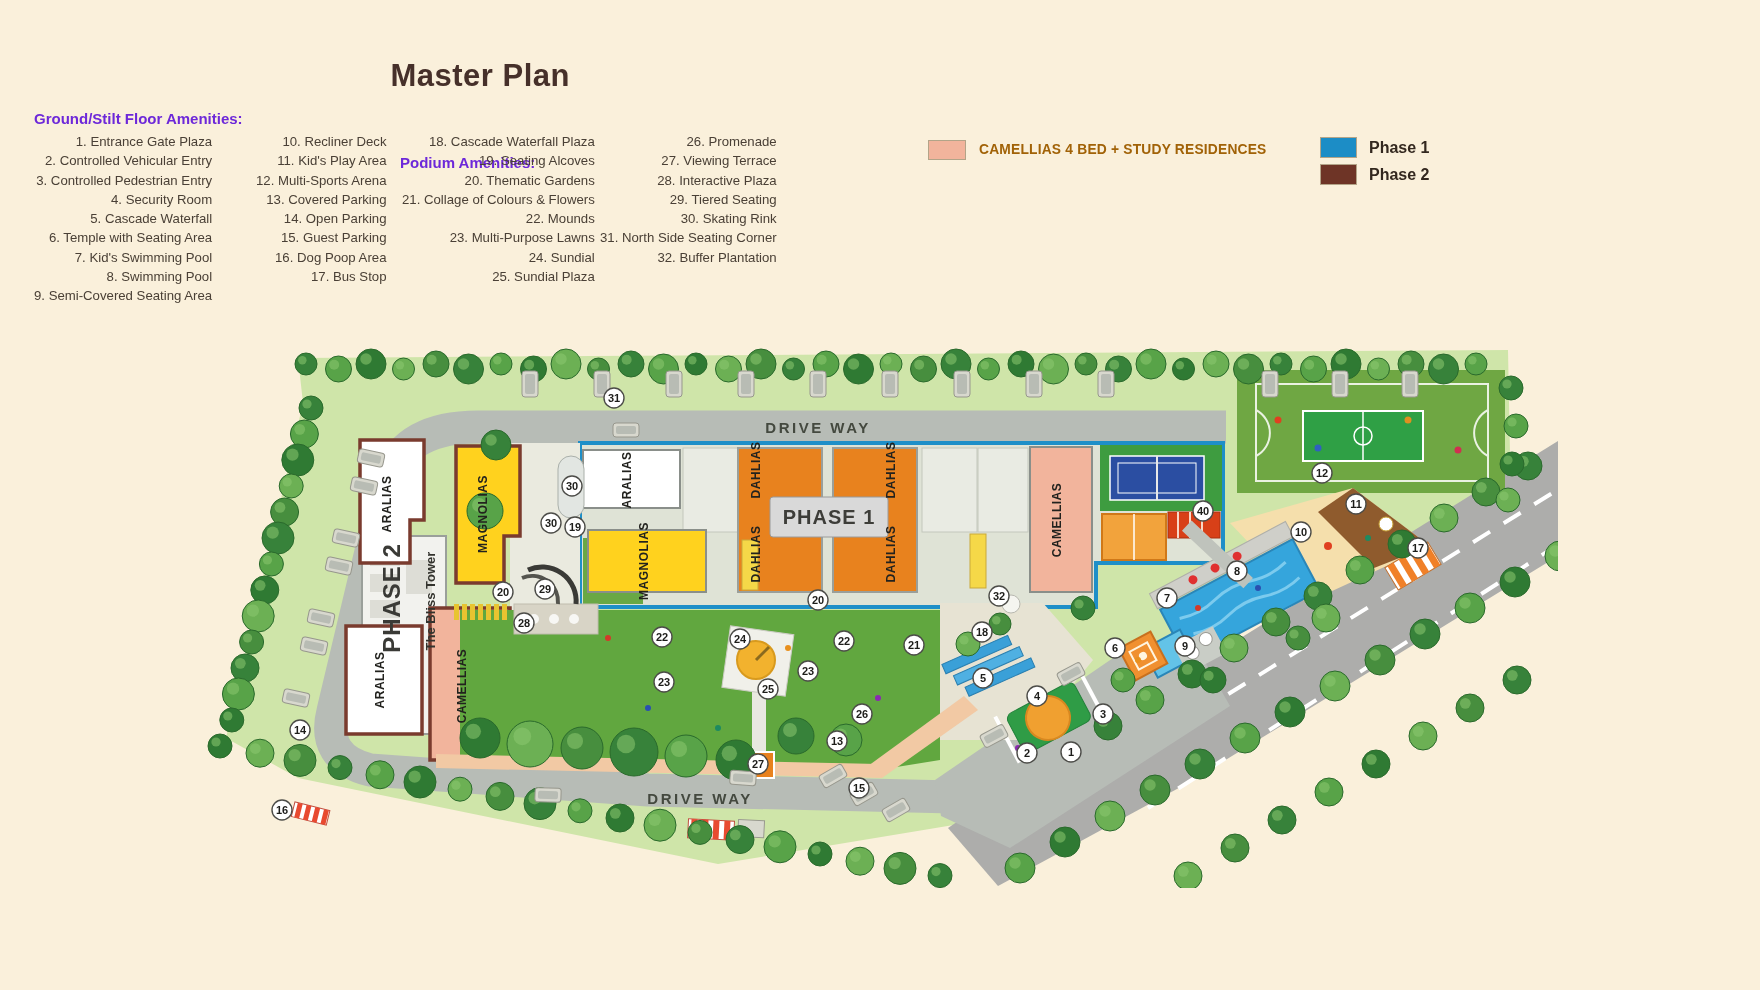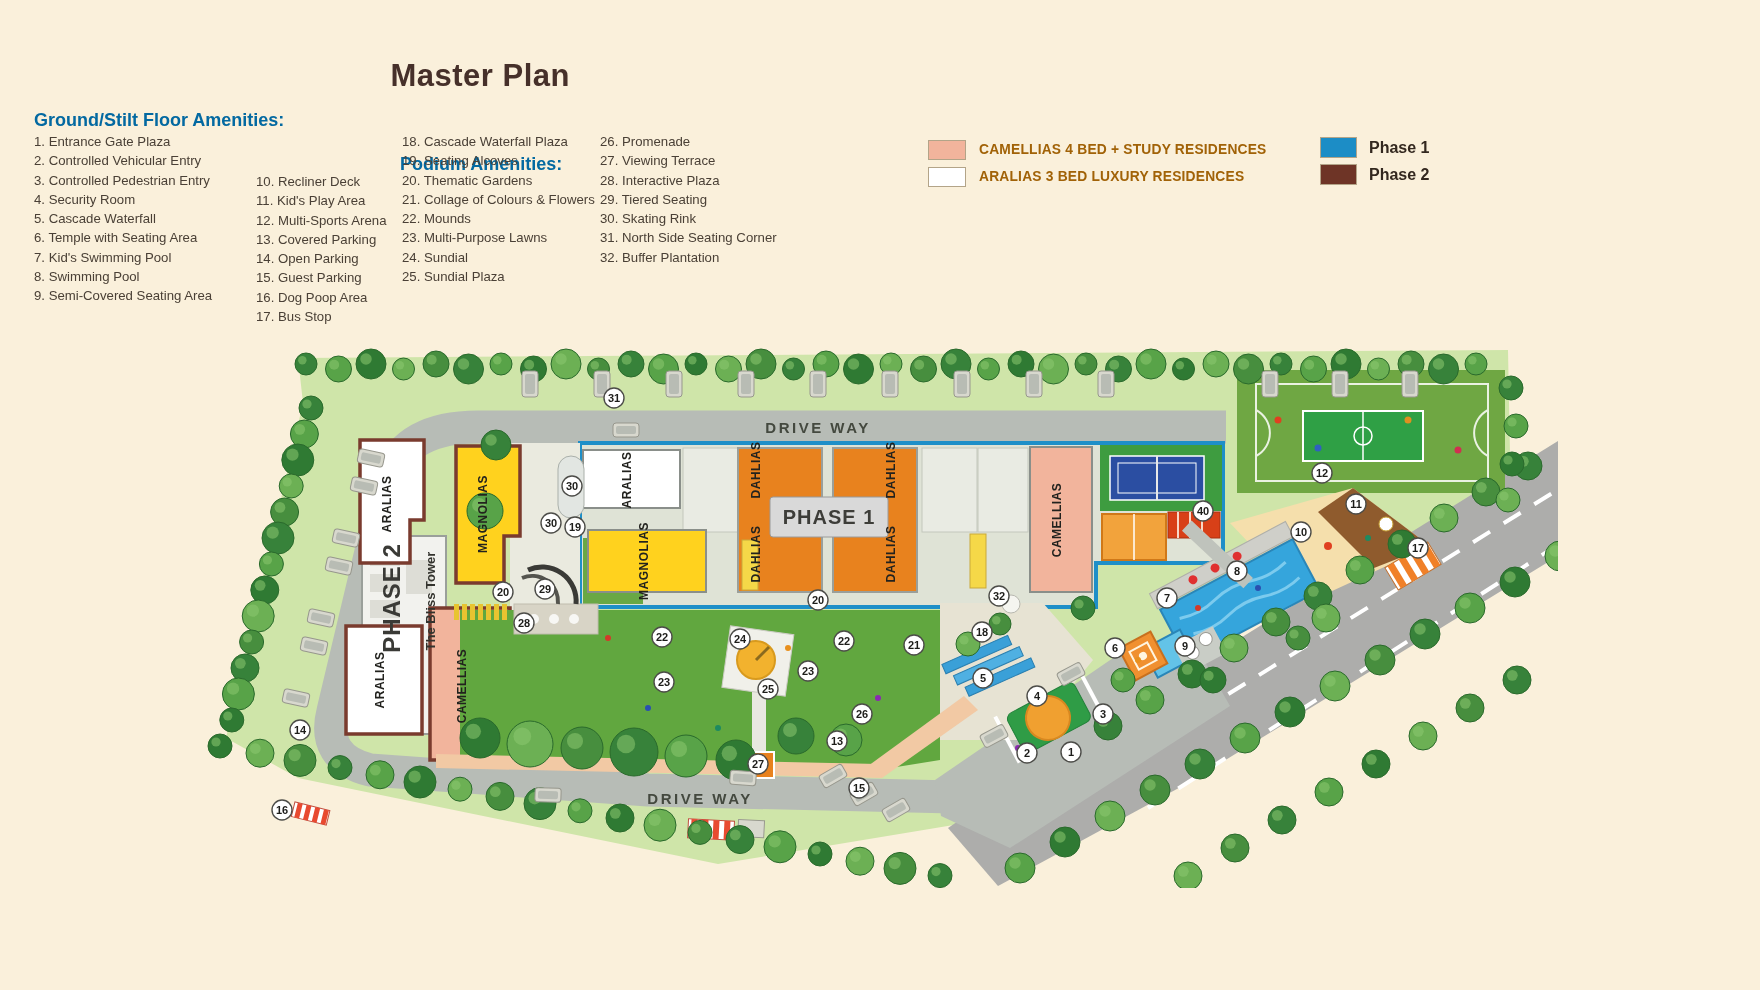--- a/index.html
+++ b/index.html
@@ -1,22 +1,22 @@
 <!DOCTYPE html>
 <html><head>
 <meta charset="utf-8">
 <style>
   html,body{margin:0;padding:0;}
   body{font-family:"Liberation Sans", sans-serif;}
   #stage{position:relative;width:1760px;height:990px;background:#FAF0DB;overflow:hidden;}
   .title{position:absolute;left:230px;top:58px;width:340px;text-align:right;
          font-size:31px;font-weight:bold;color:#46302a;letter-spacing:.5px;}
-  .list-head{position:absolute;font-size:18px;font-weight:bold;color:#0369a1;}
+  .list-head{position:absolute;font-size:15px;font-weight:bold;color:#6d28d9;}
   .amenity-col{position:absolute;font-size:13.2px;color:#4a4036;line-height:19.3px;white-space:nowrap;}
-  .amenity-col div{height:19.3px;}
+  .amenity-col div{height:19.3px;text-align:right;}
   .legend{position:absolute;left:928px;top:136px;}
   .legend-row{display:flex;align-items:center;height:27px;}
   .swatch{width:38px;height:20px;border:1px solid #b3a488;margin-right:13px;box-sizing:border-box;}
   .legend-label{font-size:13.8px;font-weight:bold;color:#a16207;letter-spacing:.2px;}
   .phase-legend{position:absolute;left:1320px;top:134px;}
   .phase-row{display:flex;align-items:center;height:27px;}
   .phase-swatch{width:37px;height:21px;border:1px solid #b3a488;margin-right:12px;box-sizing:border-box;}
   .phase-label{font-size:16px;font-weight:bold;color:#33281f;}
   svg text{font-family:"Liberation Sans", sans-serif;}
   .bldg-label{font-size:12px;font-weight:bold;fill:#22221e;letter-spacing:.5px;}
@@ -39,21 +39,21 @@
     <div>1. Entrance Gate Plaza</div>
     <div>2. Controlled Vehicular Entry</div>
     <div>3. Controlled Pedestrian Entry</div>
     <div>4. Security Room</div>
     <div>5. Cascade Waterfall</div>
     <div>6. Temple with Seating Area</div>
     <div>7. Kid's Swimming Pool</div>
     <div>8. Swimming Pool</div>
     <div>9. Semi-Covered Seating Area</div>
   </div>
-  <div class="amenity-col" style="left:256px;top:132px;margin-top:40px;">
+  <div class="amenity-col" style="left:256px;top:132px;">
     <div>10. Recliner Deck</div>
     <div>11. Kid's Play Area</div>
     <div>12. Multi-Sports Arena</div>
     <div>13. Covered Parking</div>
     <div>14. Open Parking</div>
     <div>15. Guest Parking</div>
     <div>16. Dog Poop Area</div>
     <div>17. Bus Stop</div>
   </div>
 
@@ -75,24 +75,20 @@
     <div>29. Tiered Seating</div>
     <div>30. Skating Rink</div>
     <div>31. North Side Seating Corner</div>
     <div>32. Buffer Plantation</div>
   </div>
 
   <div class="legend">
     <div class="legend-row">
       <div class="swatch" style="background: rgb(242, 180, 156);"></div>
       <div class="legend-label">CAMELLIAS 4 BED + STUDY RESIDENCES</div>
-    </div>
-    <div class="legend-row">
-      <div class="swatch" style="background: rgb(255, 255, 255);"></div>
-      <div class="legend-label">ARALIAS 3 BED LUXURY RESIDENCES</div>
     </div>
   </div>
 
   <div class="phase-legend">
     <div class="phase-row">
       <div class="phase-swatch" style="background: rgb(28, 141, 198);"></div>
       <div class="phase-label">Phase 1</div>
     </div>
     <div class="phase-row">
       <div class="phase-swatch" style="background: rgb(110, 52, 38);"></div>

